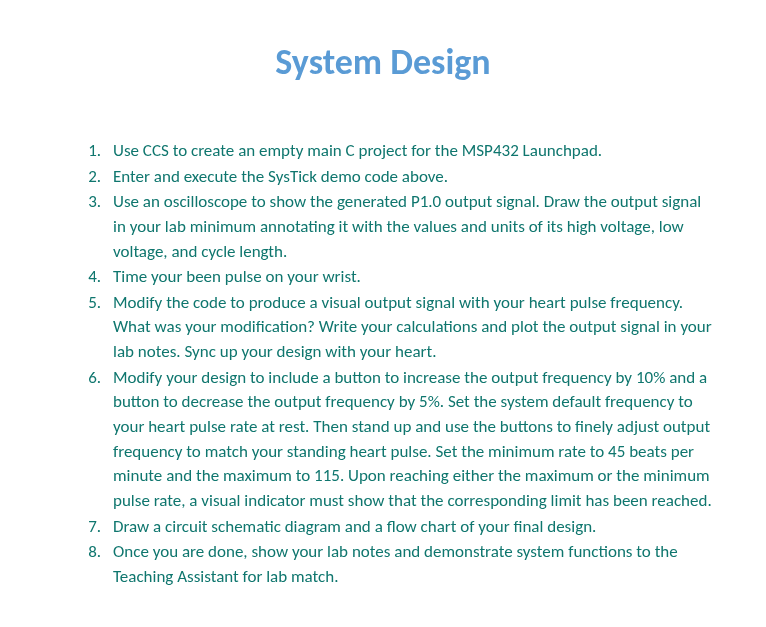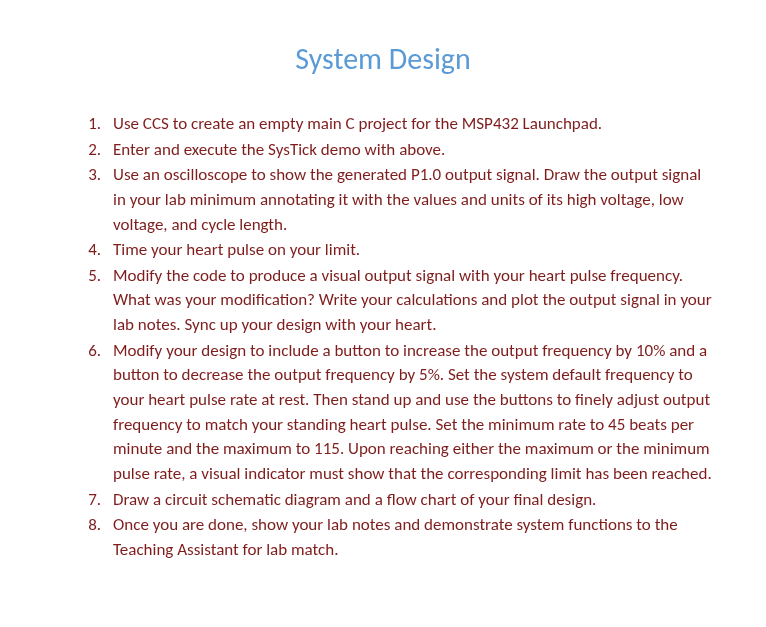--- a/index.html
+++ b/index.html
@@ -11,44 +11,44 @@
       width: 766px;
       height: 627px;
       background: #ffffff;
       font-family: Calibri, Arial, sans-serif;
       padding: 40px 50px 30px 50px;
       color: #000000;
     }
     h1 {
       text-align: center;
       color: #5a9bd5;
-      font-size: 30px;
-      font-weight: normal;
-      margin-bottom: 35px;
+      font-size: 36px;
+      font-weight: bold;
+      margin-bottom: 55px;
       font-family: Calibri, Arial, sans-serif;
     }
     ol {
       list-style-position: outside;
       padding-left: 55px;
     }
     li {
       font-size: 17px;
       line-height: 1.45;
       margin-bottom: 1px;
       padding-left: 8px;
-      color: #7f1d1d;
+      color: #0f766e;
     }
   </style>
 </head>
 <body>
 
 <h1>System Design</h1>
 
 <ol>
   <li>Use CCS to create an empty main C project for the MSP432 Launchpad.</li>
-  <li>Enter and execute the SysTick demo with above.</li>
+  <li>Enter and execute the SysTick demo code above.</li>
   <li>Use an oscilloscope to show the generated P1.0 output signal. Draw the output signal in your lab minimum annotating it with the values and units of its high voltage, low voltage, and cycle length.</li>
-  <li>Time your heart pulse on your limit.</li>
+  <li>Time your been pulse on your wrist.</li>
   <li>Modify the code to produce a visual output signal with your heart pulse frequency. What was your modification? Write your calculations and plot the output signal in your lab notes. Sync up your design with your heart.</li>
   <li>Modify your design to include a button to increase the output frequency by 10% and a button to decrease the output frequency by 5%. Set the system default frequency to your heart pulse rate at rest. Then stand up and use the buttons to finely adjust output frequency to match your standing heart pulse. Set the minimum rate to 45 beats per minute and the maximum to 115. Upon reaching either the maximum or the minimum pulse rate, a visual indicator must show that the corresponding limit has been reached.</li>
   <li>Draw a circuit schematic diagram and a flow chart of your final design.</li>
   <li>Once you are done, show your lab notes and demonstrate system functions to the Teaching Assistant for lab match.</li>
 </ol>
 
 </body></html>

